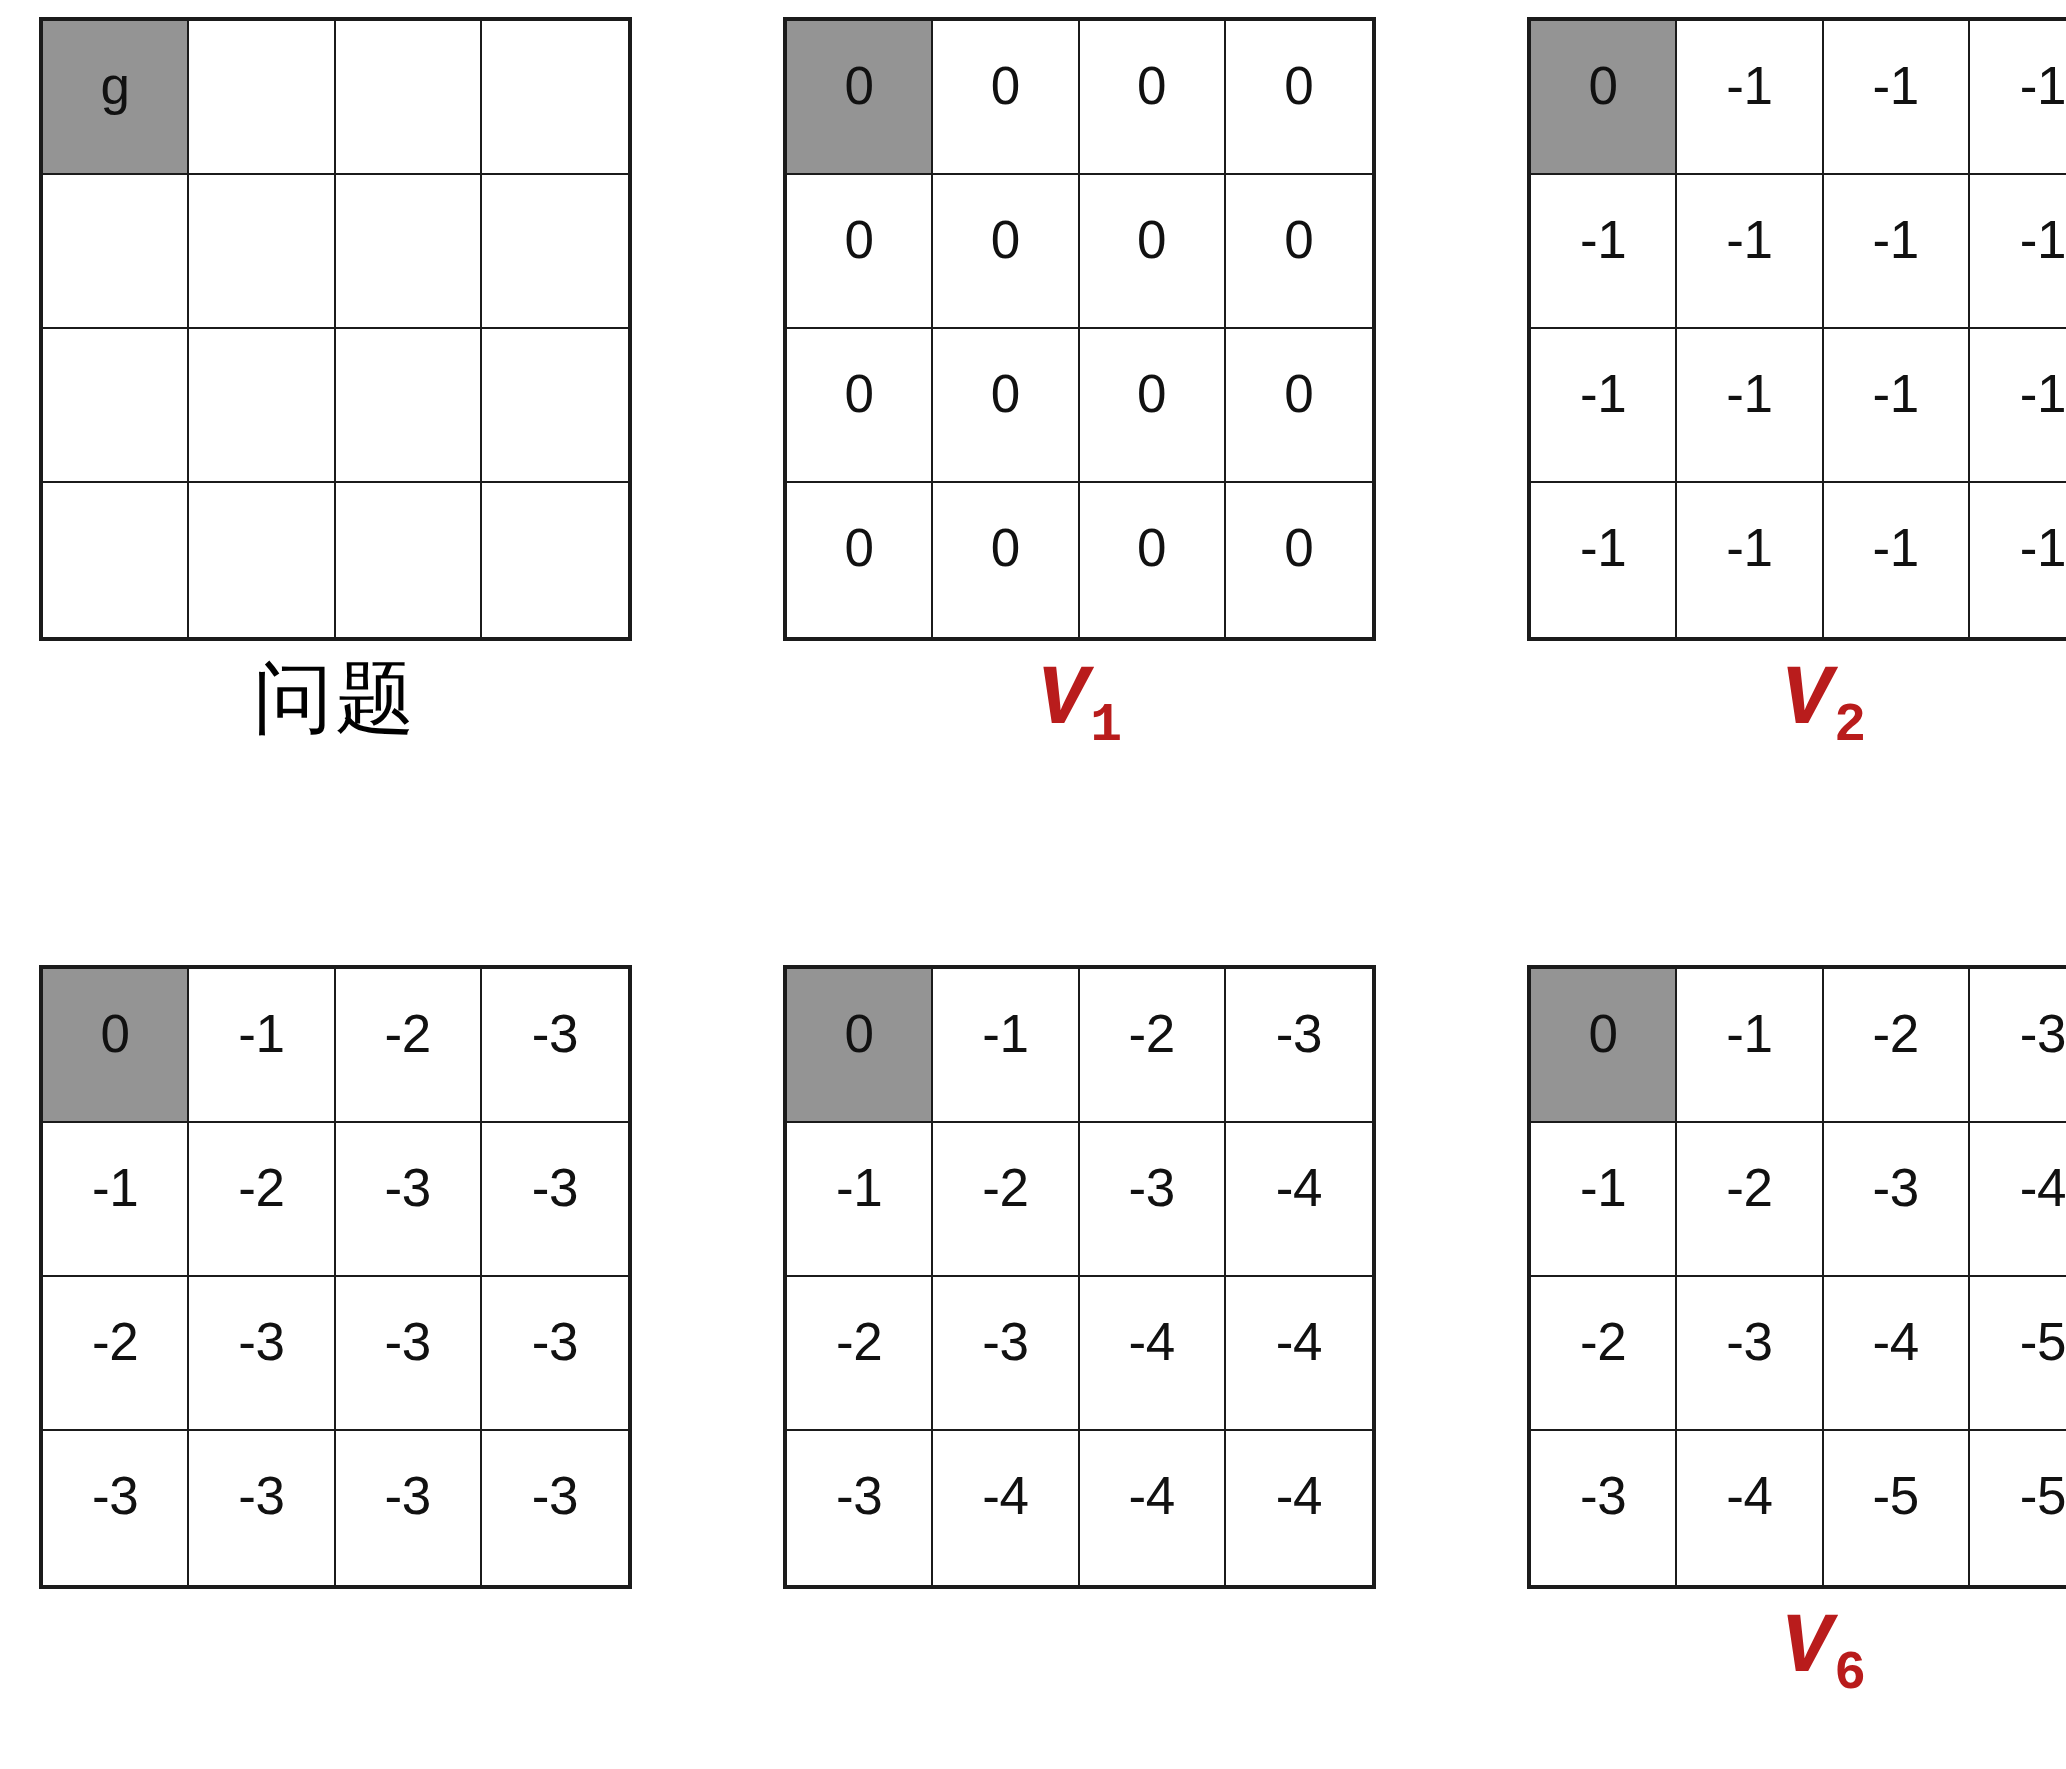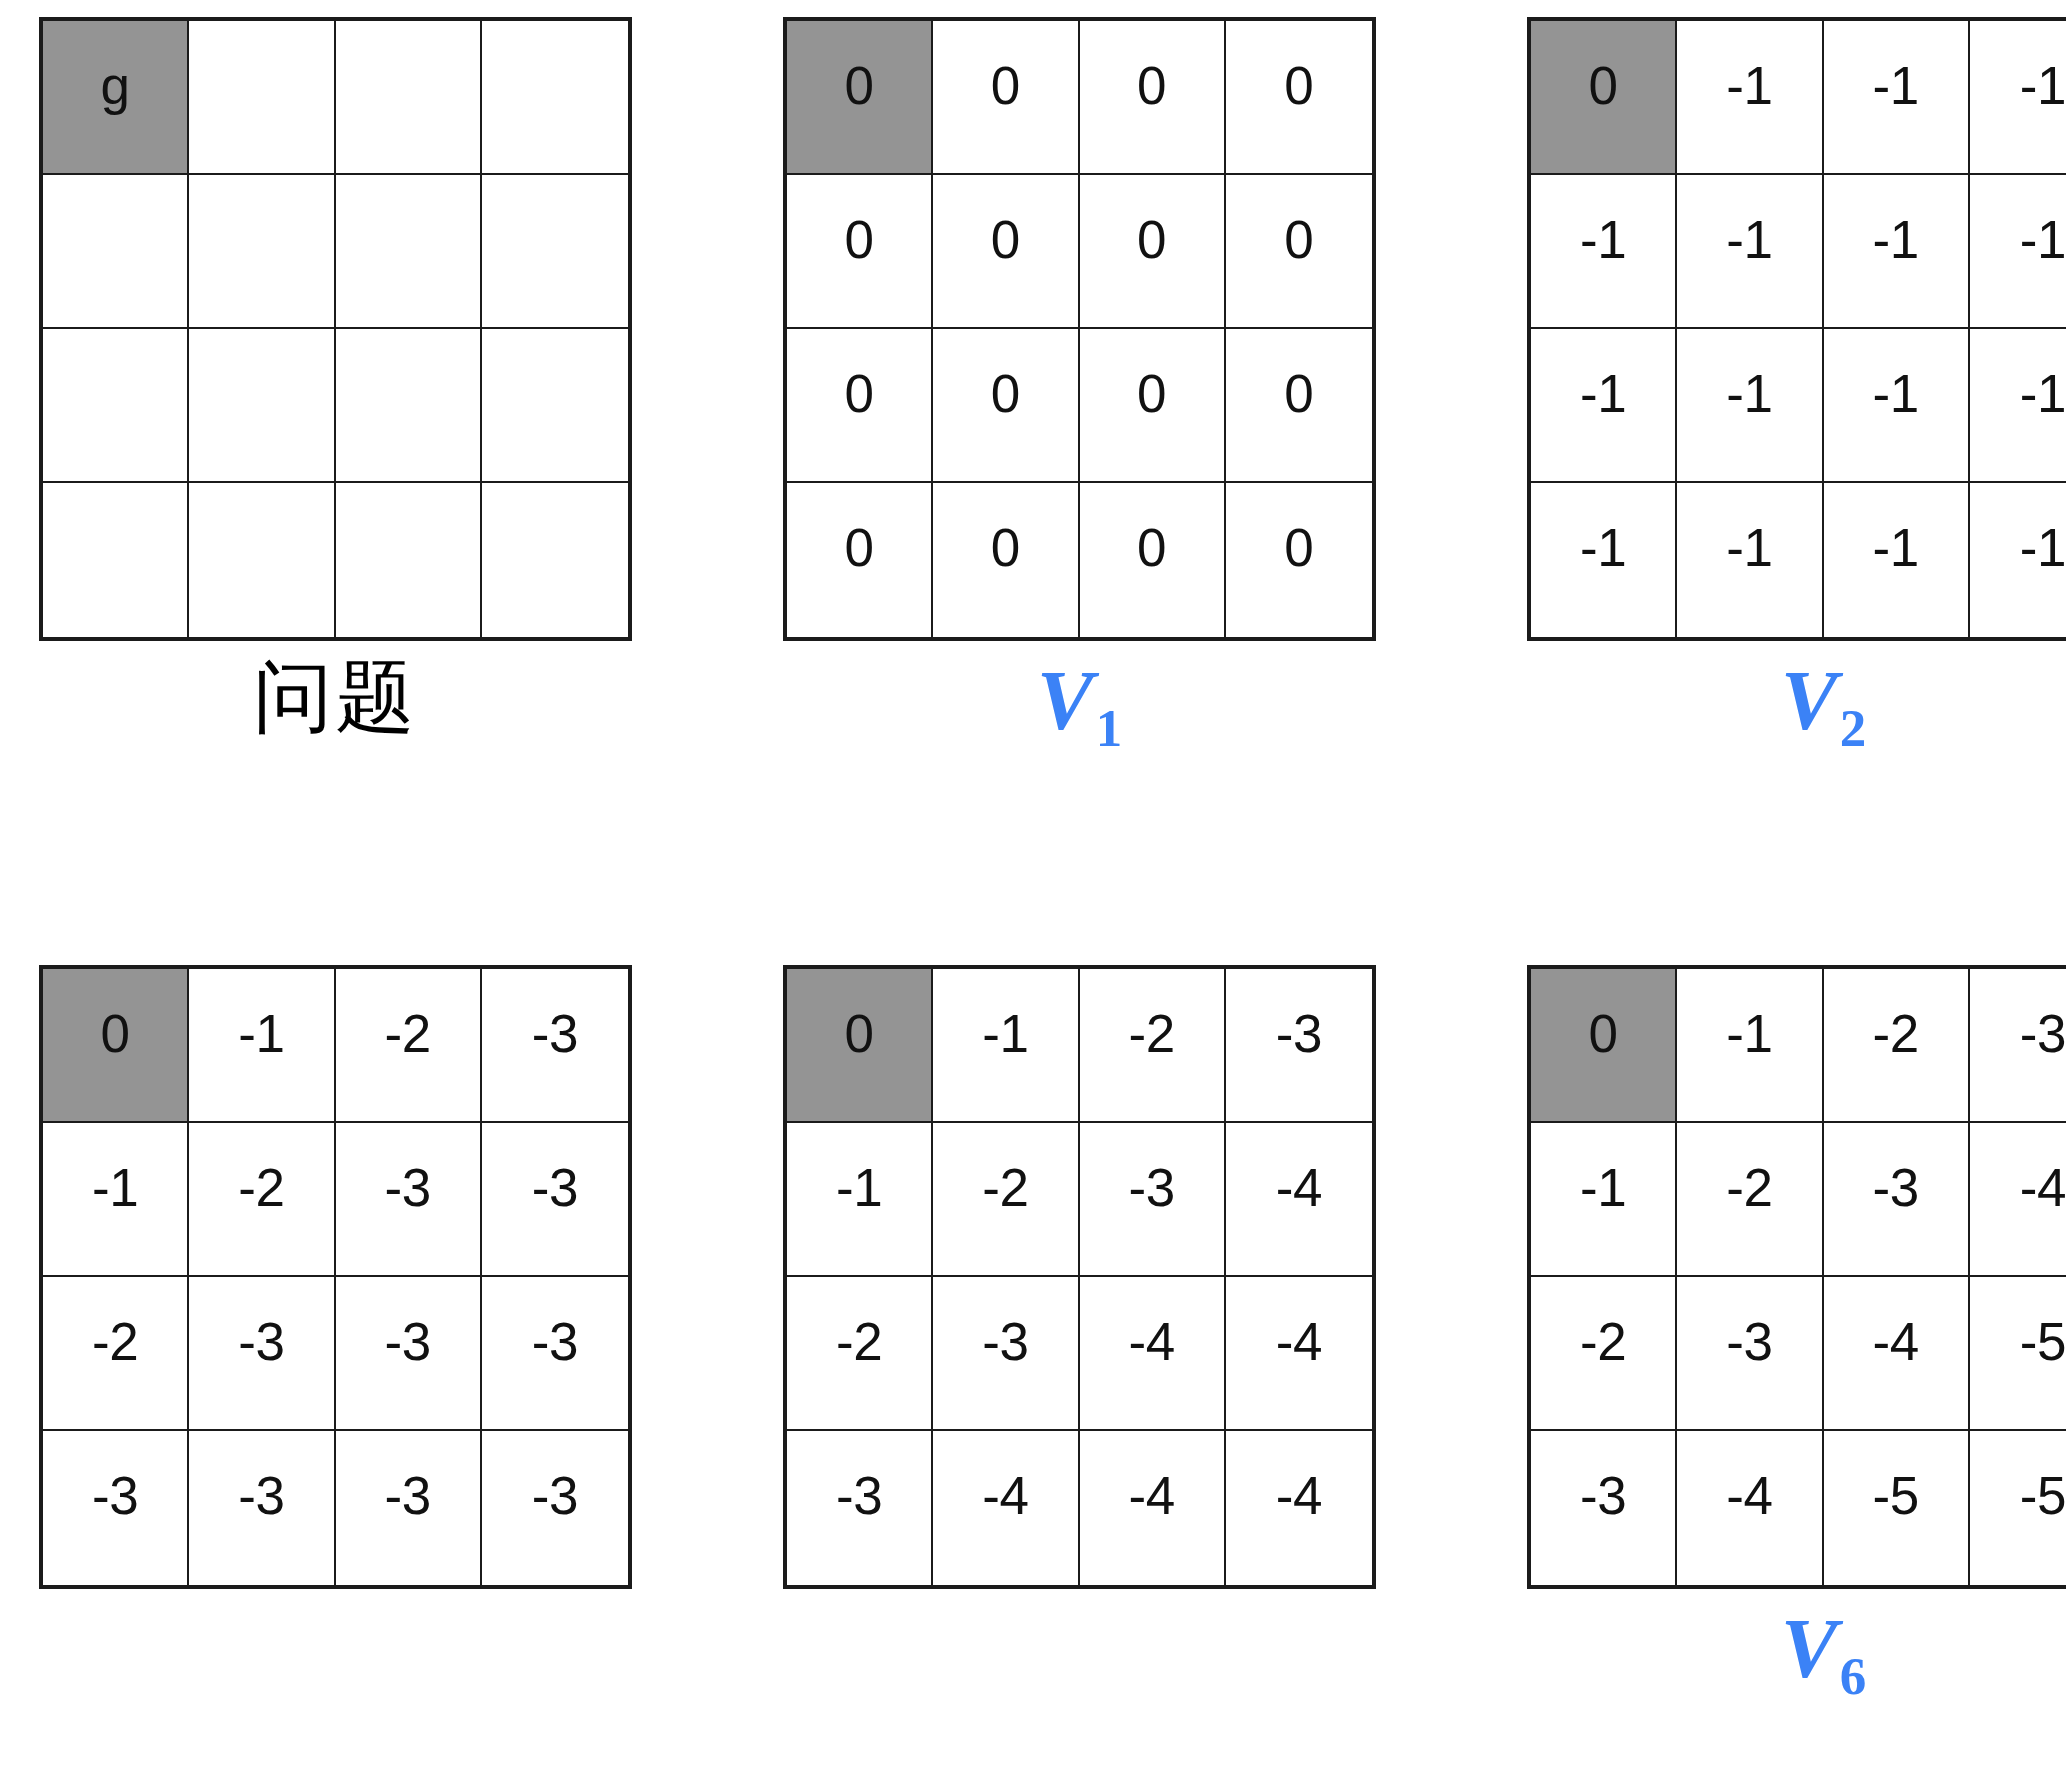--- a/index.html
+++ b/index.html
@@ -78,39 +78,39 @@
     margin-left: 39px;
     text-align: center;
     margin-top: 17.4px;
     height: 124px;
     display: flex;
     align-items: flex-start;
     justify-content: center;
   }
 
   .label-math {
-    font-family: Liberation Serif, serif;
+    font-family: Liberation Mono, monospace;
     font-size: 85px;
     font-style: italic;
     font-weight: 700;
-    color: #3b82f6;
+    color: #b91c1c;
     line-height: 1;
     white-space: nowrap;
   }
   .label-math .sub {
     font-size: 53px;
     font-style: normal;
     font-weight: 700;
     vertical-align: -0.32em;
     margin-left: 2.5px;
     letter-spacing: 0;
   }
 
   .label-cjk {
-    font-family: Liberation Serif, serif;
+    font-family: Liberation Sans, sans-serif;
     font-size: 79px;
     font-weight: 400;
     color: #000000;
     line-height: 1;
     letter-spacing: 3.3px;
     white-space: nowrap;
   }
 </style>
 </head>
 <body>

